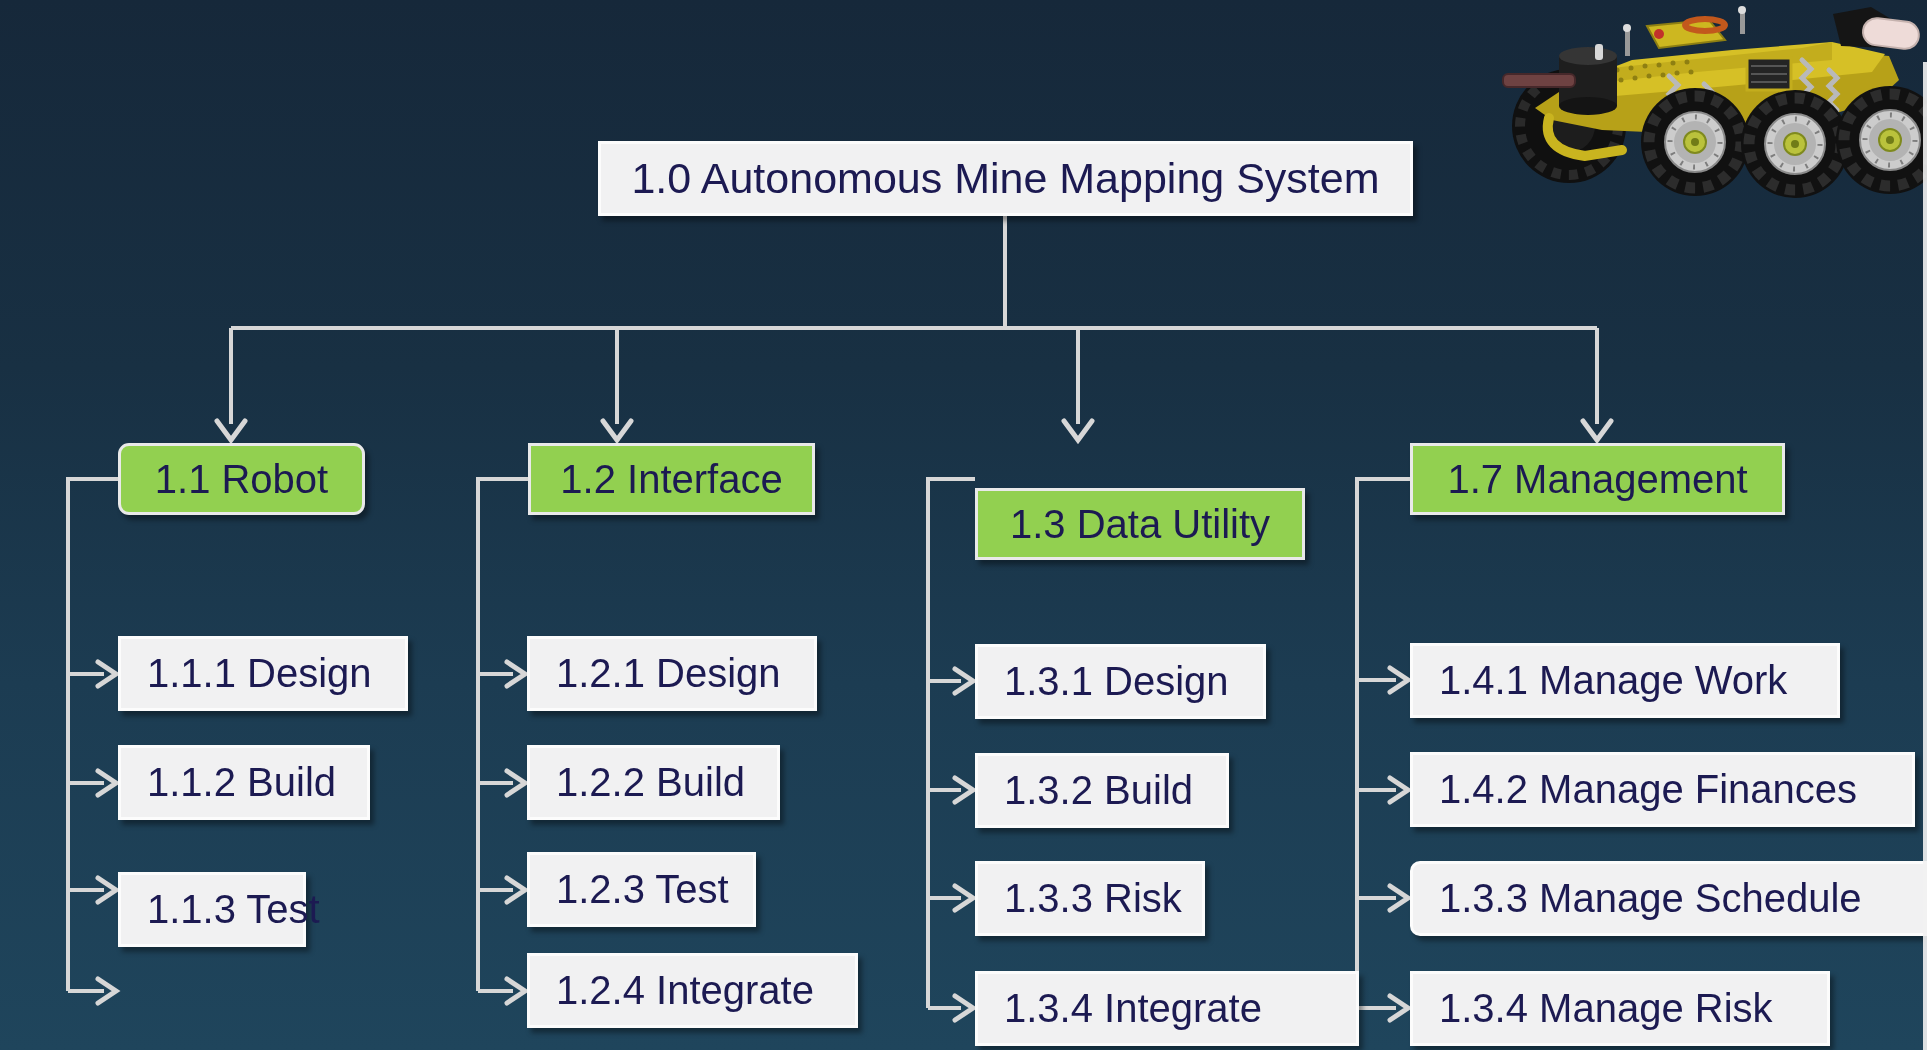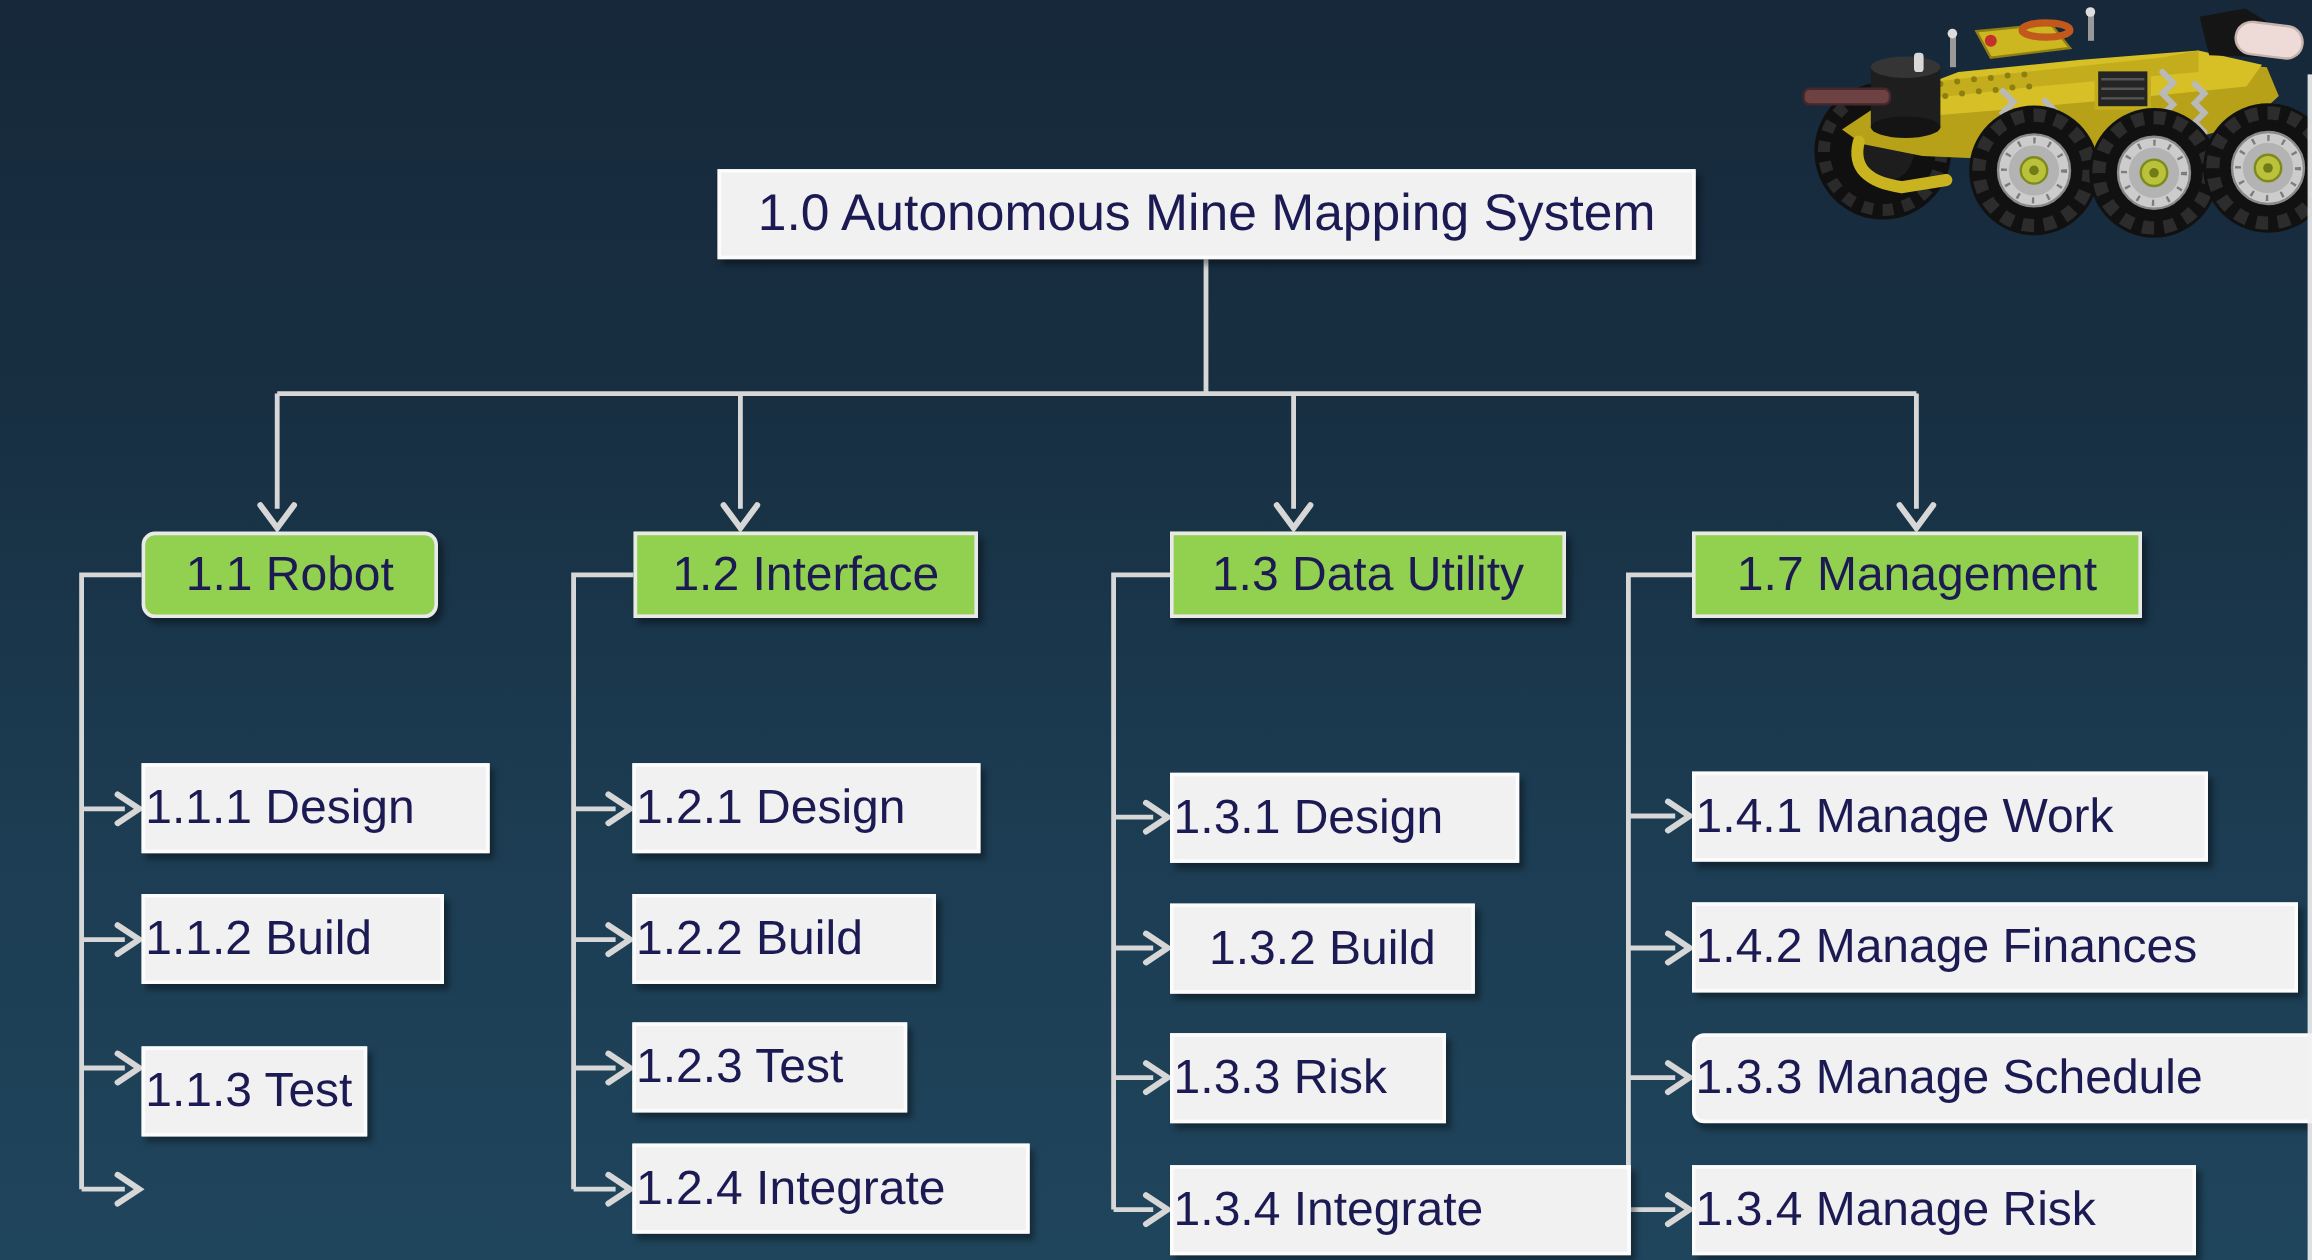--- a/index.html
+++ b/index.html
@@ -17,21 +17,21 @@
     white-space:nowrap;
   }
   .root{
     left:598px;top:141px;width:815px;height:75px;
     justify-content:center;font-size:43px;
   }
   .branch{
     top:443px;height:72px;justify-content:center;font-size:40px;
     background:#92d050;border:3px solid #e9e9e9;
   }
-  .node{height:75px;font-size:40px;}
+  .node{height:75px;font-size:40px;padding-left:26px;}
   .connector-svg{position:absolute;left:0;top:0;width:1927px;height:1050px;}
   .edge-strip{position:absolute;right:0;top:62px;width:4px;height:988px;background:#f2f2f2;opacity:.9;}
   .robot{position:absolute;left:1497px;top:0;width:430px;height:200px;}
 </style>
 </head>
 <body>
 
 <div class="stage">
 
   <svg class="connector-svg" viewBox="0 0 1927 1050" fill="none" stroke="#d7d7d7" stroke-width="4">
@@ -75,21 +75,21 @@
   <div class="box root">
     <span>1.0 Autonomous Mine Mapping System</span>
   </div>
 
   <div class="box branch" style="left:118px;width:247px;border-radius:11px;">
     <span>1.1 Robot</span>
   </div>
   <div class="box branch" style="left:528px;width:287px;">
     <span>1.2 Interface</span>
   </div>
-  <div class="box branch" style="left:975px;width:330px;">
+  <div class="box branch" style="left:975px;width:330px;margin-top:45px;">
     <span>1.3 Data Utility</span>
   </div>
   <div class="box branch" style="left:1410px;width:375px;">
     <span>1.7 Management</span>
   </div>
 
   <div class="box node" style="left:118px;top:636px;width:290px;">
     <span>1.1.1 Design</span>
     </div>
   <div class="box node" style="left:118px;top:745px;width:252px;">
@@ -108,21 +108,21 @@
   <div class="box node" style="left:527px;top:852px;width:229px;">
     <span>1.2.3 Test</span>
     </div>
   <div class="box node" style="left:527px;top:953px;width:331px;">
     <span>1.2.4 Integrate</span>
     </div>
 
   <div class="box node" style="left:975px;top:644px;width:291px;">
     <span>1.3.1 Design</span>
     </div>
-  <div class="box node" style="left:975px;top:753px;width:254px;justify-content:center;">
+  <div class="box node" style="left:975px;top:753px;width:254px;">
     <span>1.3.2 Build</span>
     </div>
   <div class="box node" style="left:975px;top:861px;width:230px;">
     <span>1.3.3 Risk</span>
     </div>
   <div class="box node" style="left:975px;top:971px;width:384px;">
     <span>1.3.4 Integrate</span>
     </div>
 
   <div class="box node" style="left:1410px;top:643px;width:430px;">

